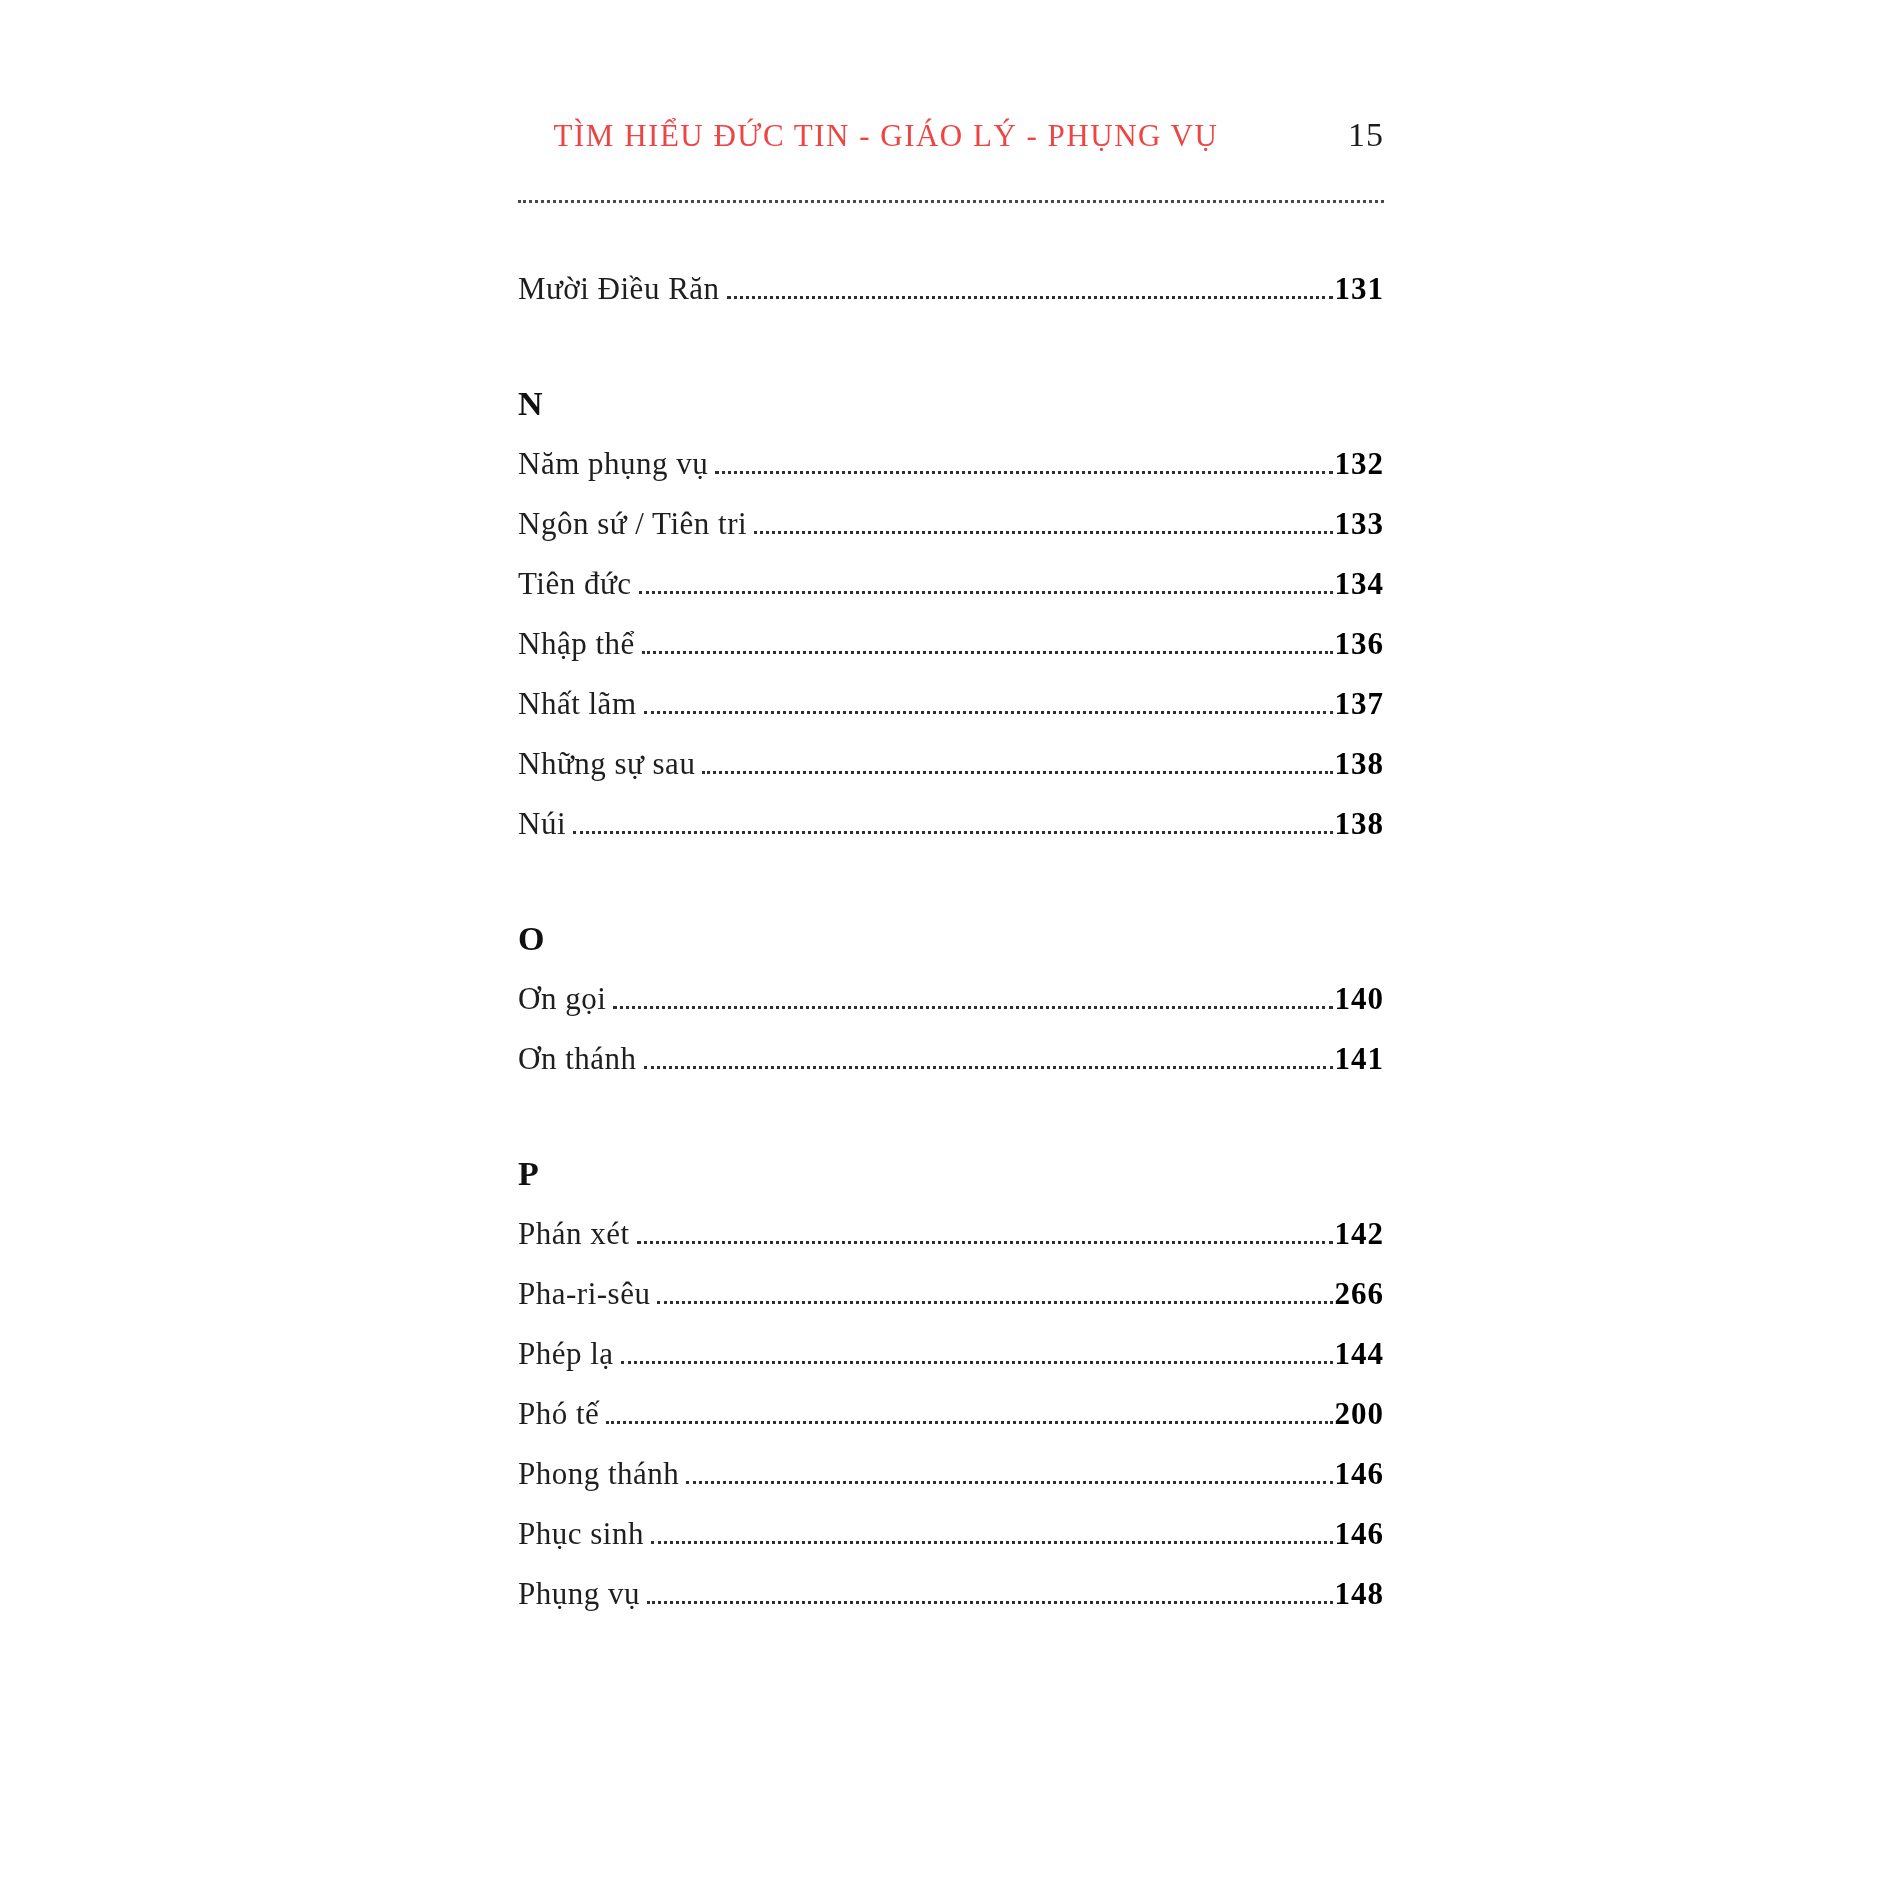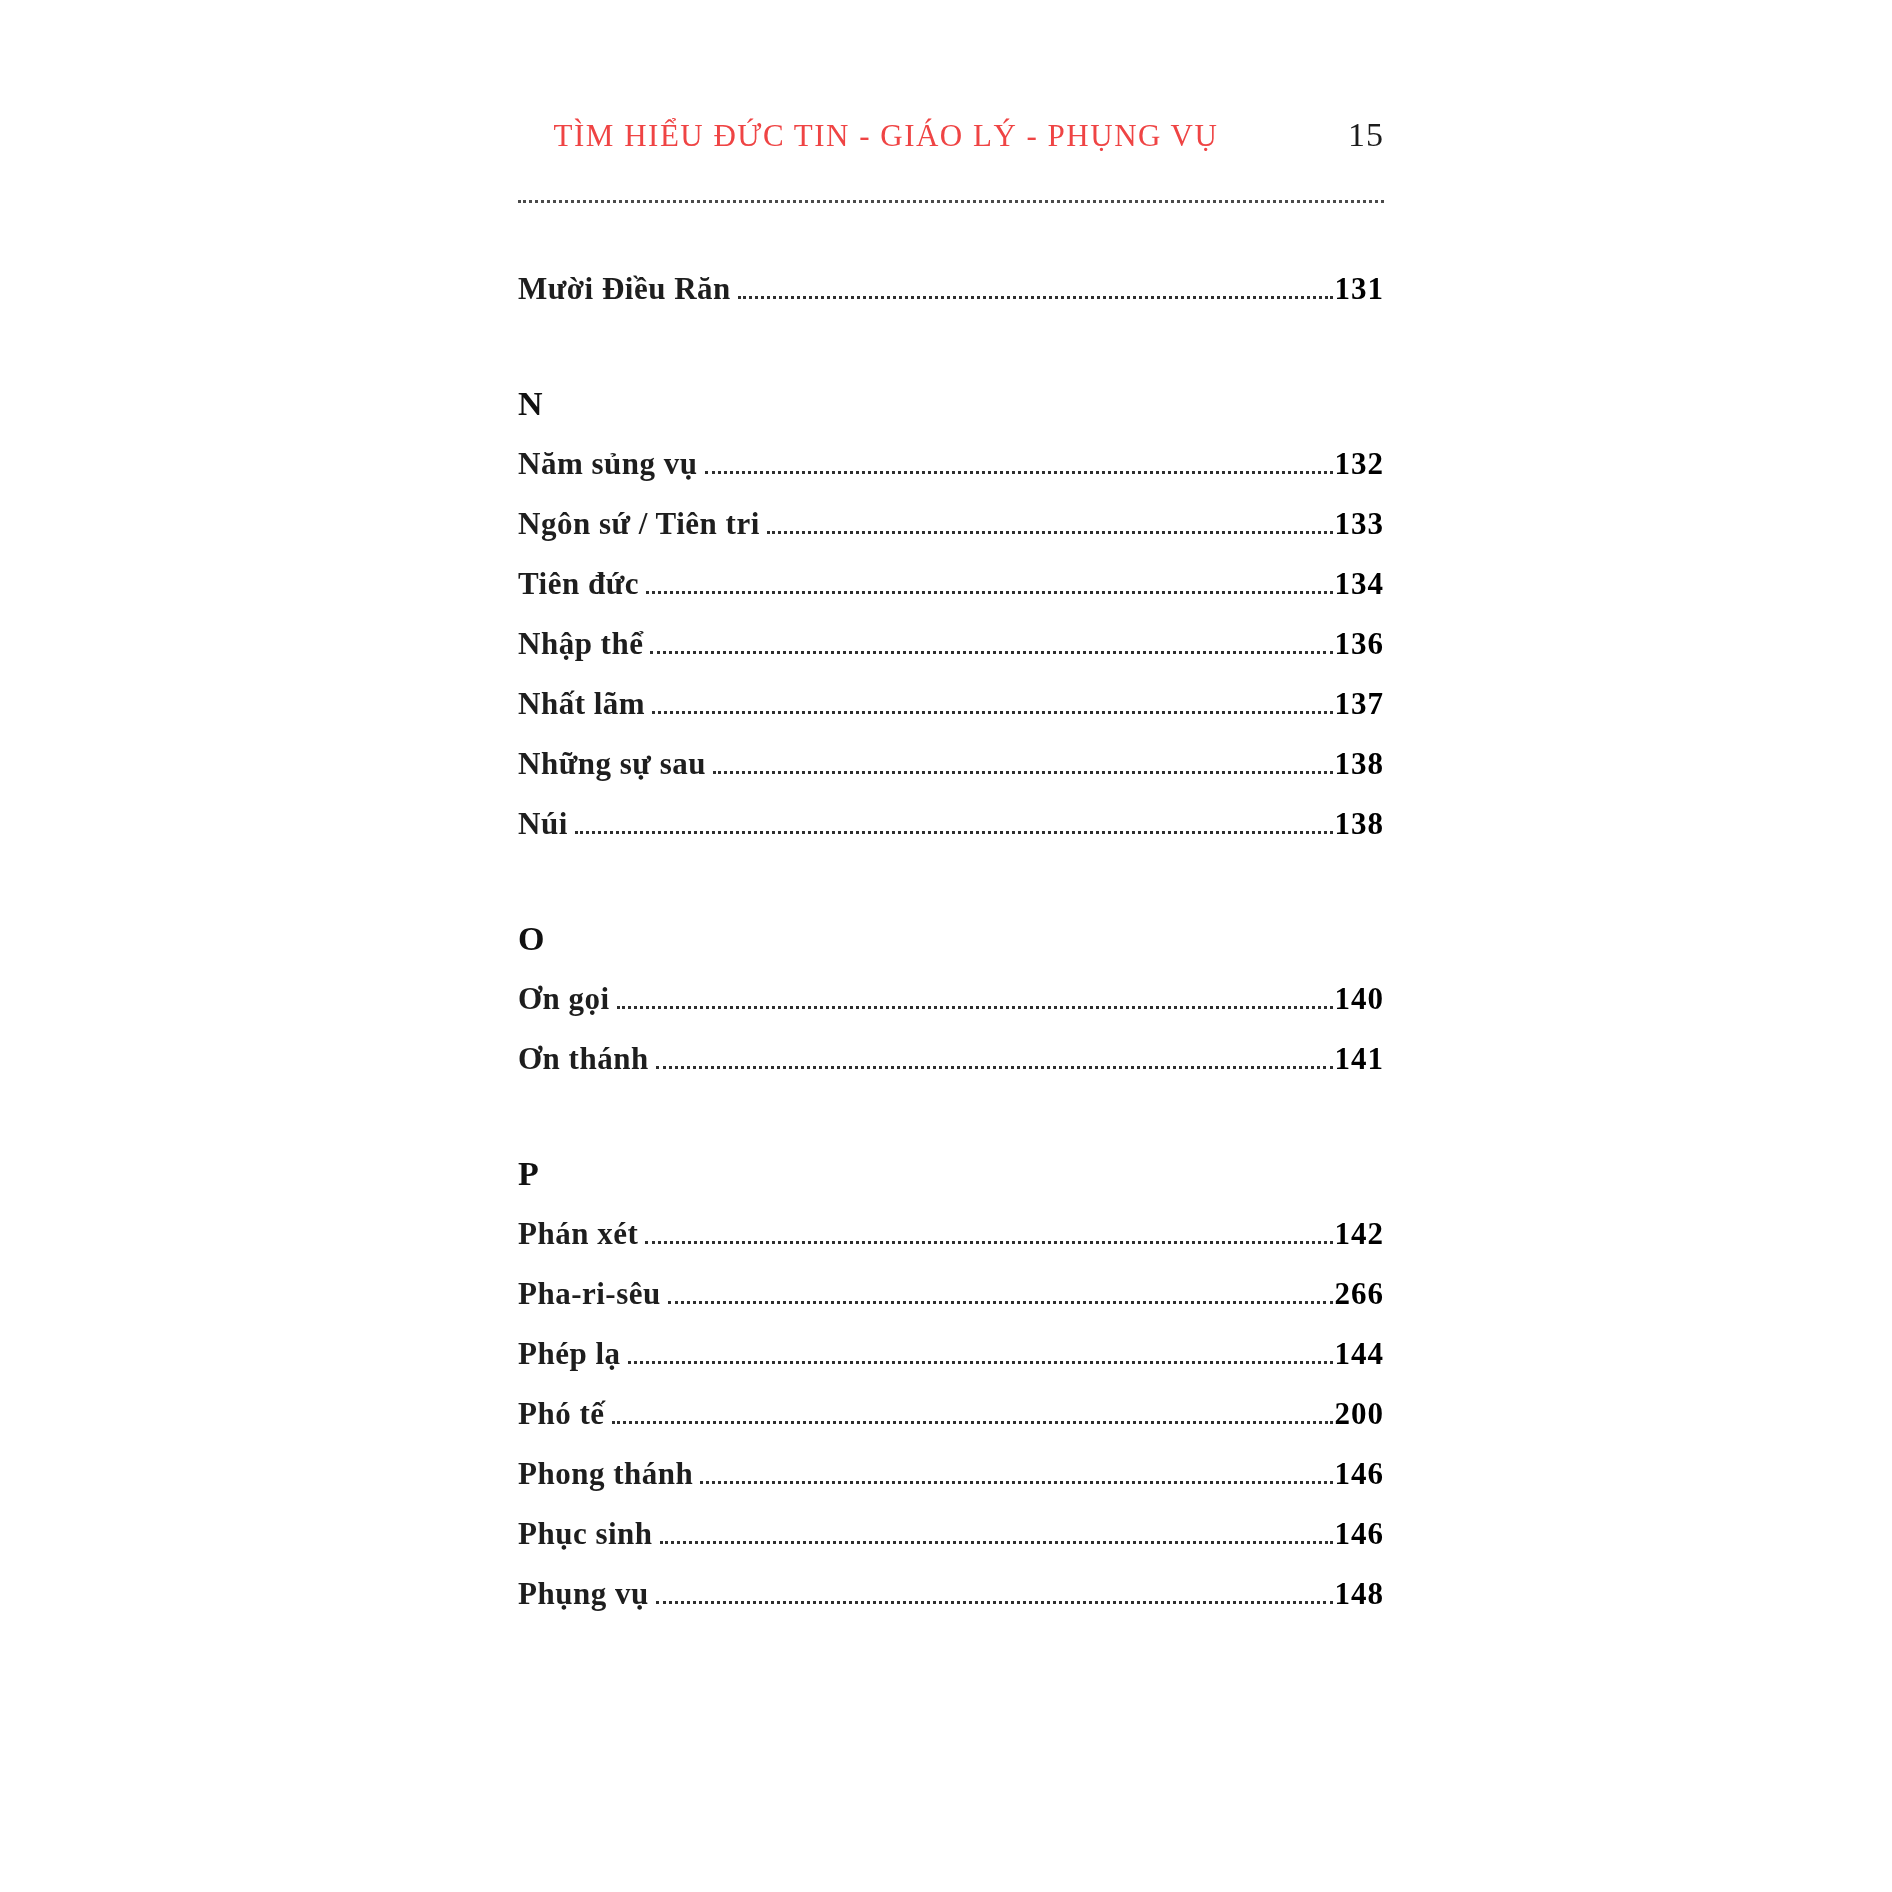--- a/index.html
+++ b/index.html
@@ -63,21 +63,20 @@
     display: flex;
     align-items: baseline;
     height: 60px;
     line-height: 60px;
     font-size: 31px;
     white-space: nowrap;
   }
   .toc-label {
     letter-spacing: 0.5px;
     color: #1e1e1e;
-    font-weight: bold;
   }
   .toc-leader {
     flex: 1;
     min-width: 30px;
     margin: 0 2px 0 7px;
     border-bottom: 3px dotted #2e2e2e;
   }
   .toc-page {
     letter-spacing: 1px;
     color: #000000;
@@ -101,21 +100,21 @@
 
   <div class="toc-row">
     <span class="toc-label">Mười Điều Răn</span>
     <span class="toc-leader"></span>
     <span class="toc-page">131</span>
   </div>
       </div>
       <div class="toc-group">
     <div class="section-letter">N</div>
   <div class="toc-row">
-    <span class="toc-label">Năm sủng vụ</span>
+    <span class="toc-label">Năm phụng vụ</span>
     <span class="toc-leader"></span>
     <span class="toc-page">132</span>
   </div>
         <div class="toc-row">
     <span class="toc-label">Ngôn sứ / Tiên tri</span>
     <span class="toc-leader"></span>
     <span class="toc-page">133</span>
   </div>
         <div class="toc-row">
     <span class="toc-label">Tiên đức</span>

